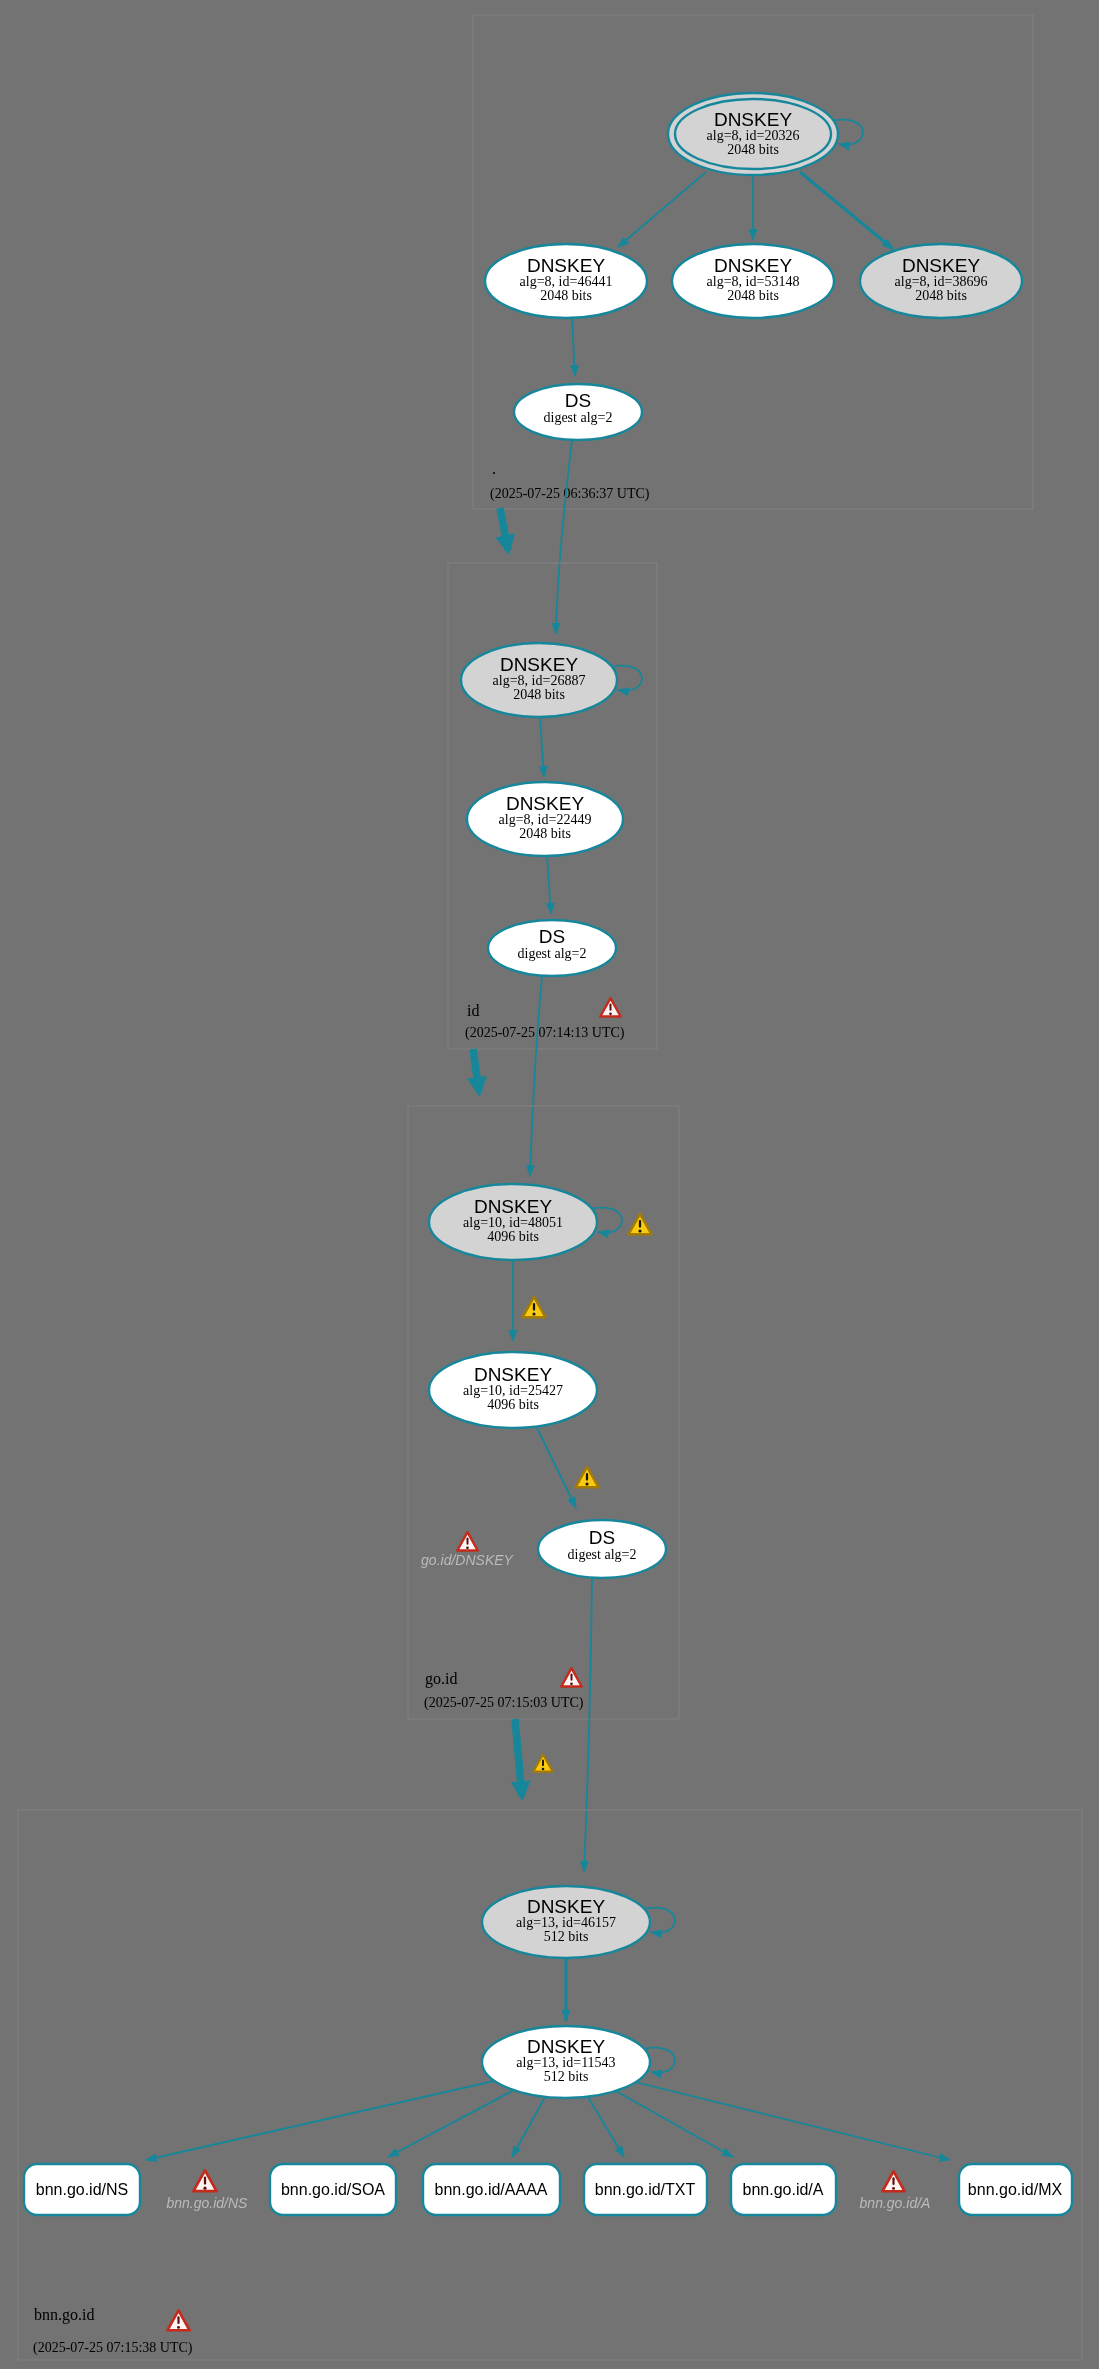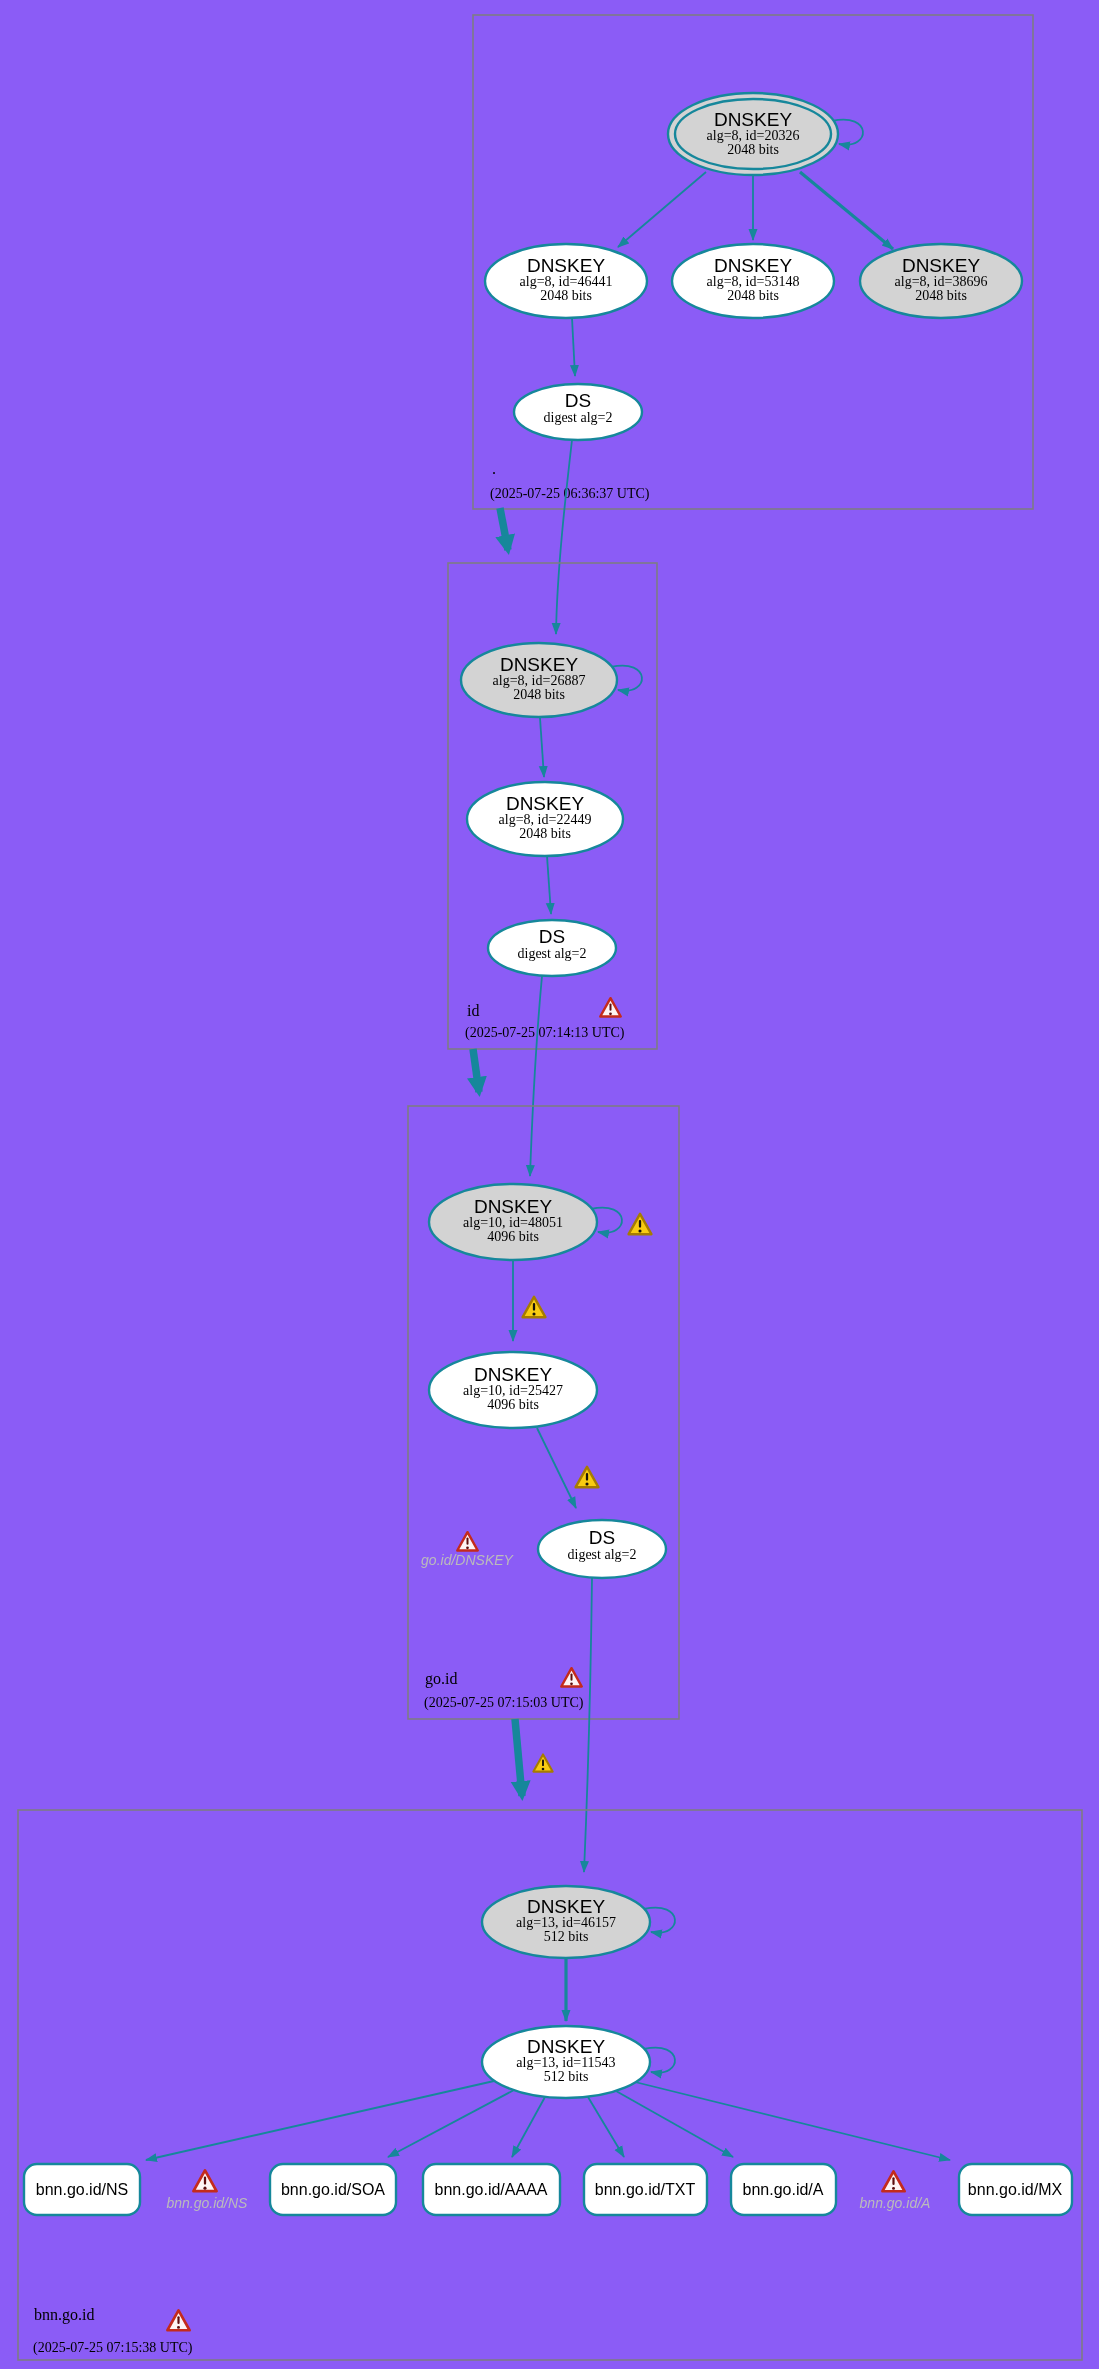--- a/index.html
+++ b/index.html
@@ -1,16 +1,16 @@
 <!DOCTYPE html>
 <html><head>
 <meta charset="utf-8">
 <style>
   html,body{margin:0;padding:0;background:#ffffff;}
-  .stage{position:relative;width:1099px;height:2369px;background:#8b5cf6;overflow:hidden;}
+  .stage{position:relative;width:1099px;height:2369px;background:#737373;overflow:hidden;}
   svg{display:block;}
   .zonebox{fill:none;stroke:#7d7d7d;stroke-width:1.5;}
   .edge{fill:none;stroke:#16879B;stroke-width:1.8;}
   .edge.bold{stroke-width:3.2;}
   .edge.zonearrow{stroke-width:7.5;}
   .node{fill:#ffffff;stroke:#16879B;stroke-width:2.4;}
   .node.gray{fill:#D3D3D3;}
   .node.inner{fill:none;}
   .leafbox{fill:#ffffff;stroke:#16879B;stroke-width:2.4;}
   text{fill:#000000;}

